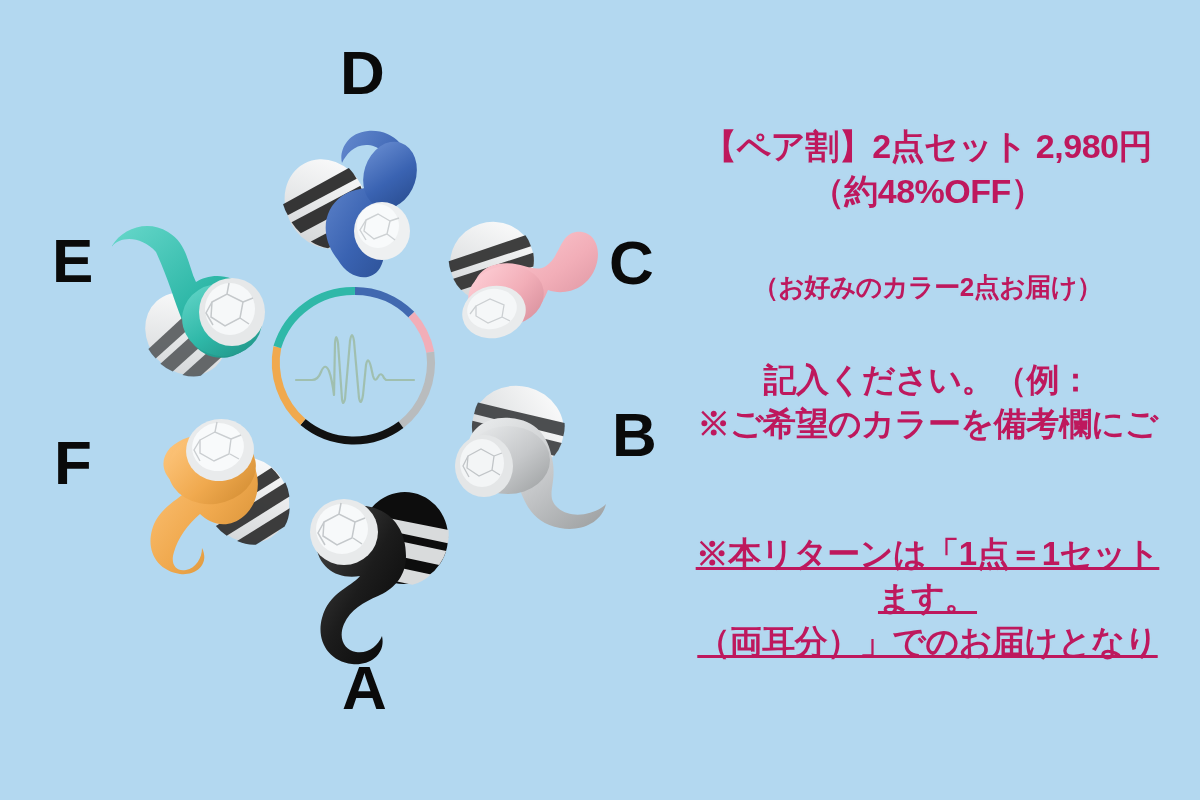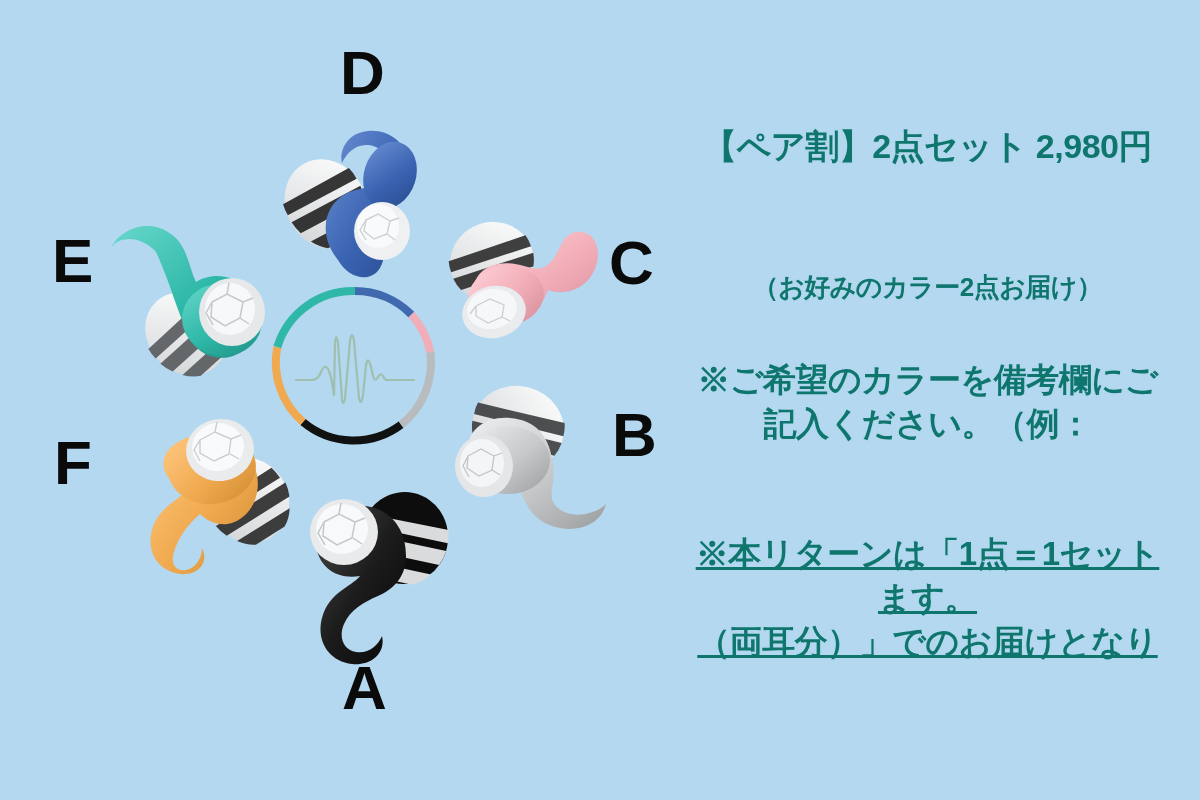--- a/index.html
+++ b/index.html
@@ -56,21 +56,21 @@
   }
   #center-ring svg { display:block; width:100%; height:100%; }
 
   
   #text-panel {
     position: absolute;
     left: 655px;
     top: 0;
     width: 545px;
     height: 800px;
-    color: #0f766e;
+    color: #be185d;
     text-align: center;
   }
   .para {
     position: absolute;
     width: 545px;
     font-family: "Liberation Sans", sans-serif;
     font-weight: bold;
     line-height: 1.33;
     letter-spacing: -0.5px;
     text-shadow: 0 0 2px rgba(179,216,240,0.9);
@@ -296,29 +296,30 @@
     <div class="color-label" style="left:54px;  top:432px;">F</div>
     <div class="color-label" style="left:612px; top:404px;">B</div>
     <div class="color-label" style="left:342px; top:657px;">A</div>
 
   </div>
 
   <div id="text-panel">
 
     <div class="para" id="para-price">
       <div>【ペア割】2点セット 2,980円</div>
+      <div>（約48%OFF）</div>
     </div>
 
     <div class="para" id="para-choose">
       <div>（お好みのカラー2点お届け）</div>
     </div>
 
     <div class="para" id="para-note">
+      <div>記入ください。（例：</div>
       <div>※ご希望のカラーを備考欄にご</div>
-      <div>記入ください。（例：</div>
     </div>
 
     <div class="para" id="para-return">
       <div>※本リターンは「1点＝1セット</div>
       <div>ます。</div>
       <div>（両耳分）」でのお届けとなり</div>
     </div>
 
   </div>
 </div>

